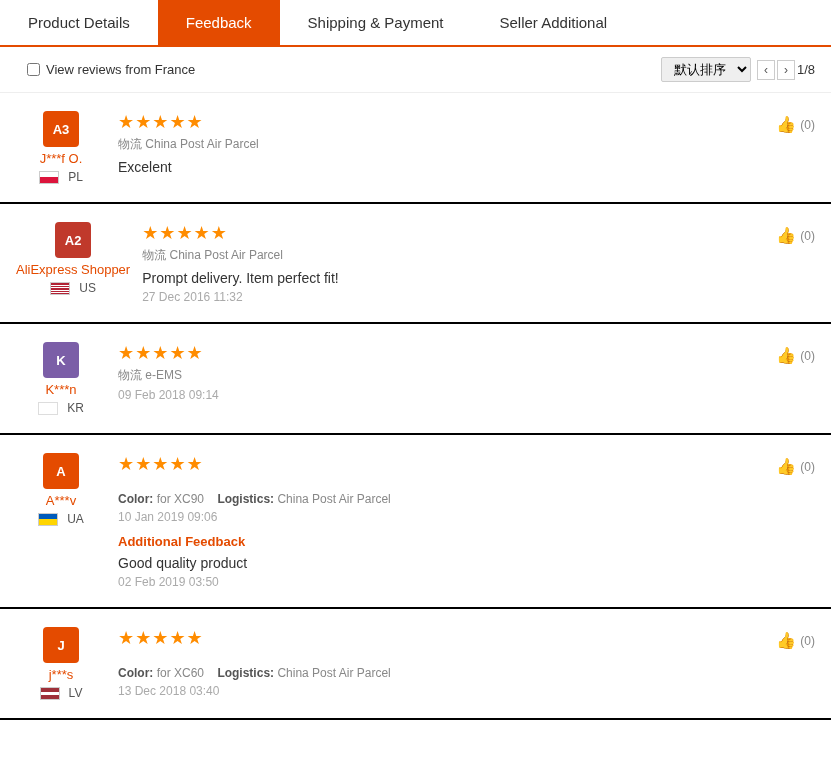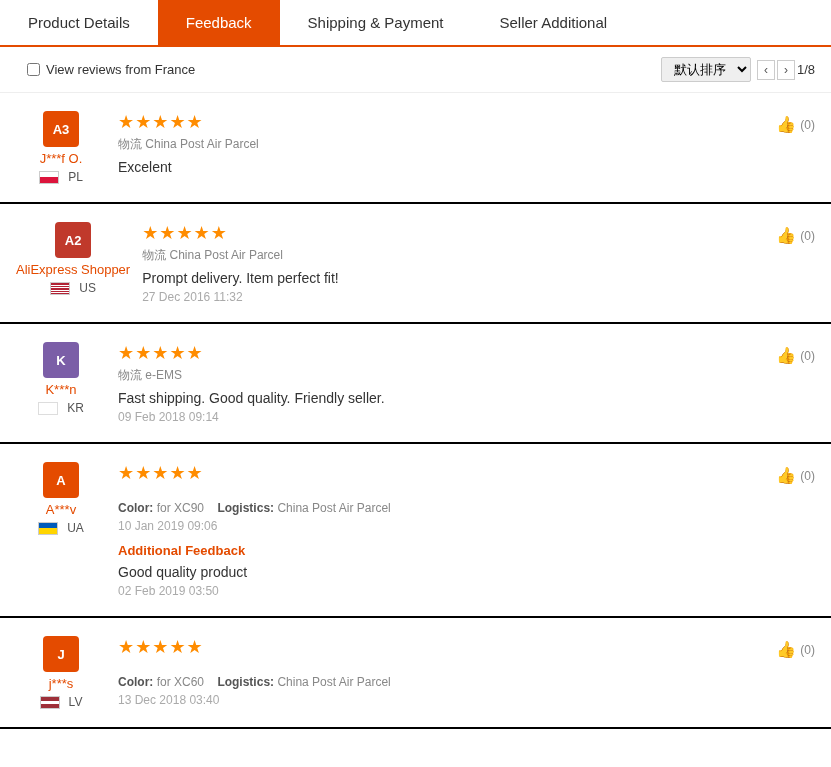--- a/index.html
+++ b/index.html
@@ -277,21 +277,20 @@
         <span class="flag flag-kr"></span>
         <span>KR</span>
       </div>
     </div>
     <div class="review-content">
       <div class="stars">★★★★★</div>
       <div class="logistics-line">
       <span class="logistics-label">物流</span>
       <span> e-EMS</span>
     </div>
-      <div class="review-text">Fast shipping. Good quality. Friendly seller.</div>
       <div class="review-date">09 Feb 2018 09:14</div>
 
     </div>
     <div class="like-btn">
       <span class="thumbs-up">👍</span>
       <span>(0)</span>
     </div>
   </div>
     <div class="review-item">
     <div class="user-info">

